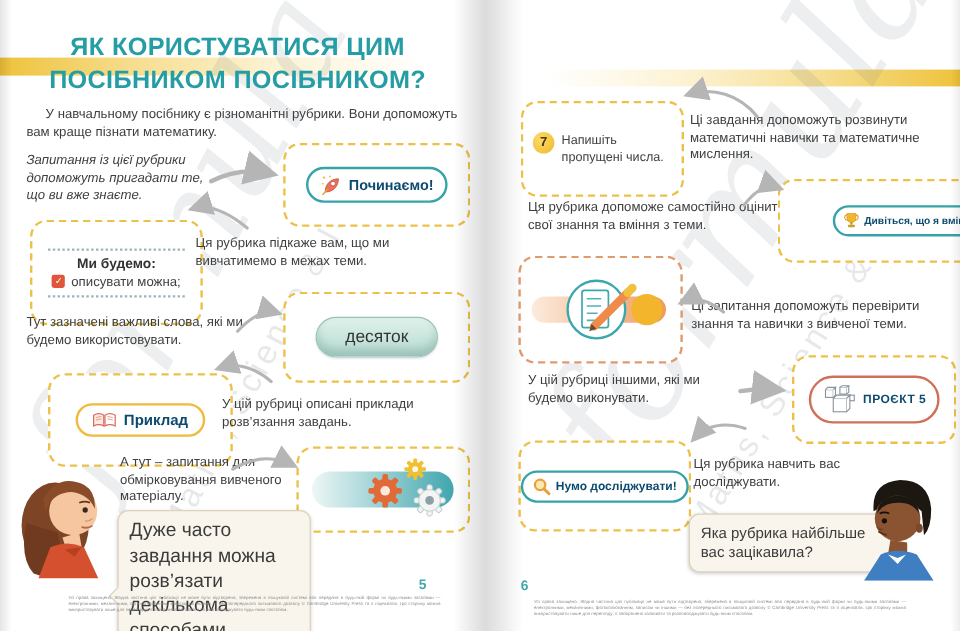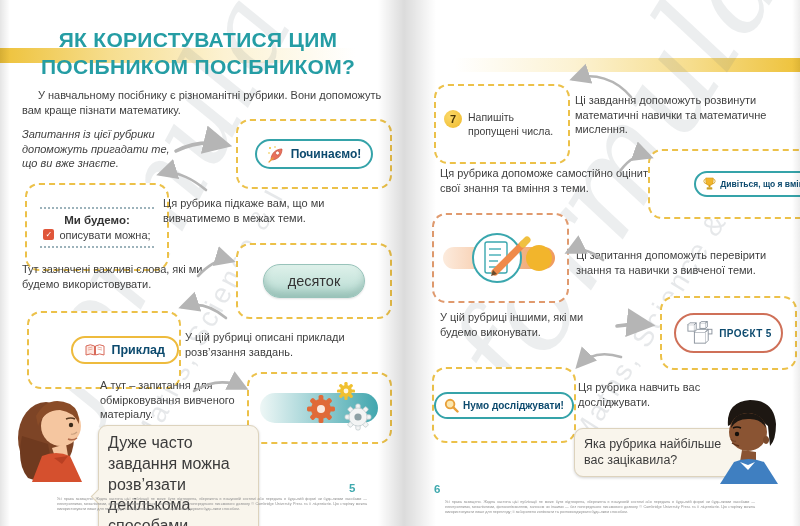--- a/index.html
+++ b/index.html
@@ -100,21 +100,21 @@
   </div>
 
   <div class="note" style="left:163px;top:196px;width:224px;">Ця рубрика підкаже вам, що ми вивчатимемо в межах теми.</div>
 
   <div class="note" style="left:22px;top:262px;width:216px;">Тут зазначені важливі слова, які ми будемо використовувати.</div>
 
   <div class="dashbox" style="left:236px;top:243px;width:152px;height:72px;">
     <span class="term-pill">десяток</span>
   </div>
 
-  <div class="dashbox" style="left:27px;top:311px;width:150px;height:74px;justify-content:flex-end;">
+  <div class="dashbox" style="left:40px;top:311px;width:150px;height:74px;">
     <span class="pill gold" style="font-size:12.5px;padding:5px 12px;">
       <svg width="20" height="14" viewBox="0 0 20 14">
         <path d="M1,3 Q5.5,0.5 9.5,3 L9.5,12 Q5.5,9.8 1,12 z" fill="#fde8e2" stroke="#d86a5a" stroke-width="1"></path>
         <path d="M19,3 Q14.5,0.5 10.5,3 L10.5,12 Q14.5,9.8 19,12 z" fill="#fff" stroke="#d86a5a" stroke-width="1"></path>
         <path d="M3,5 L7.5,4 M3,7 L7.5,6 M12.5,4 L17,5 M12.5,6 L17,7" stroke="#e89a8a" stroke-width="0.8"></path>
       </svg>
       <span>Приклад</span>
     </span>
   </div>
 

